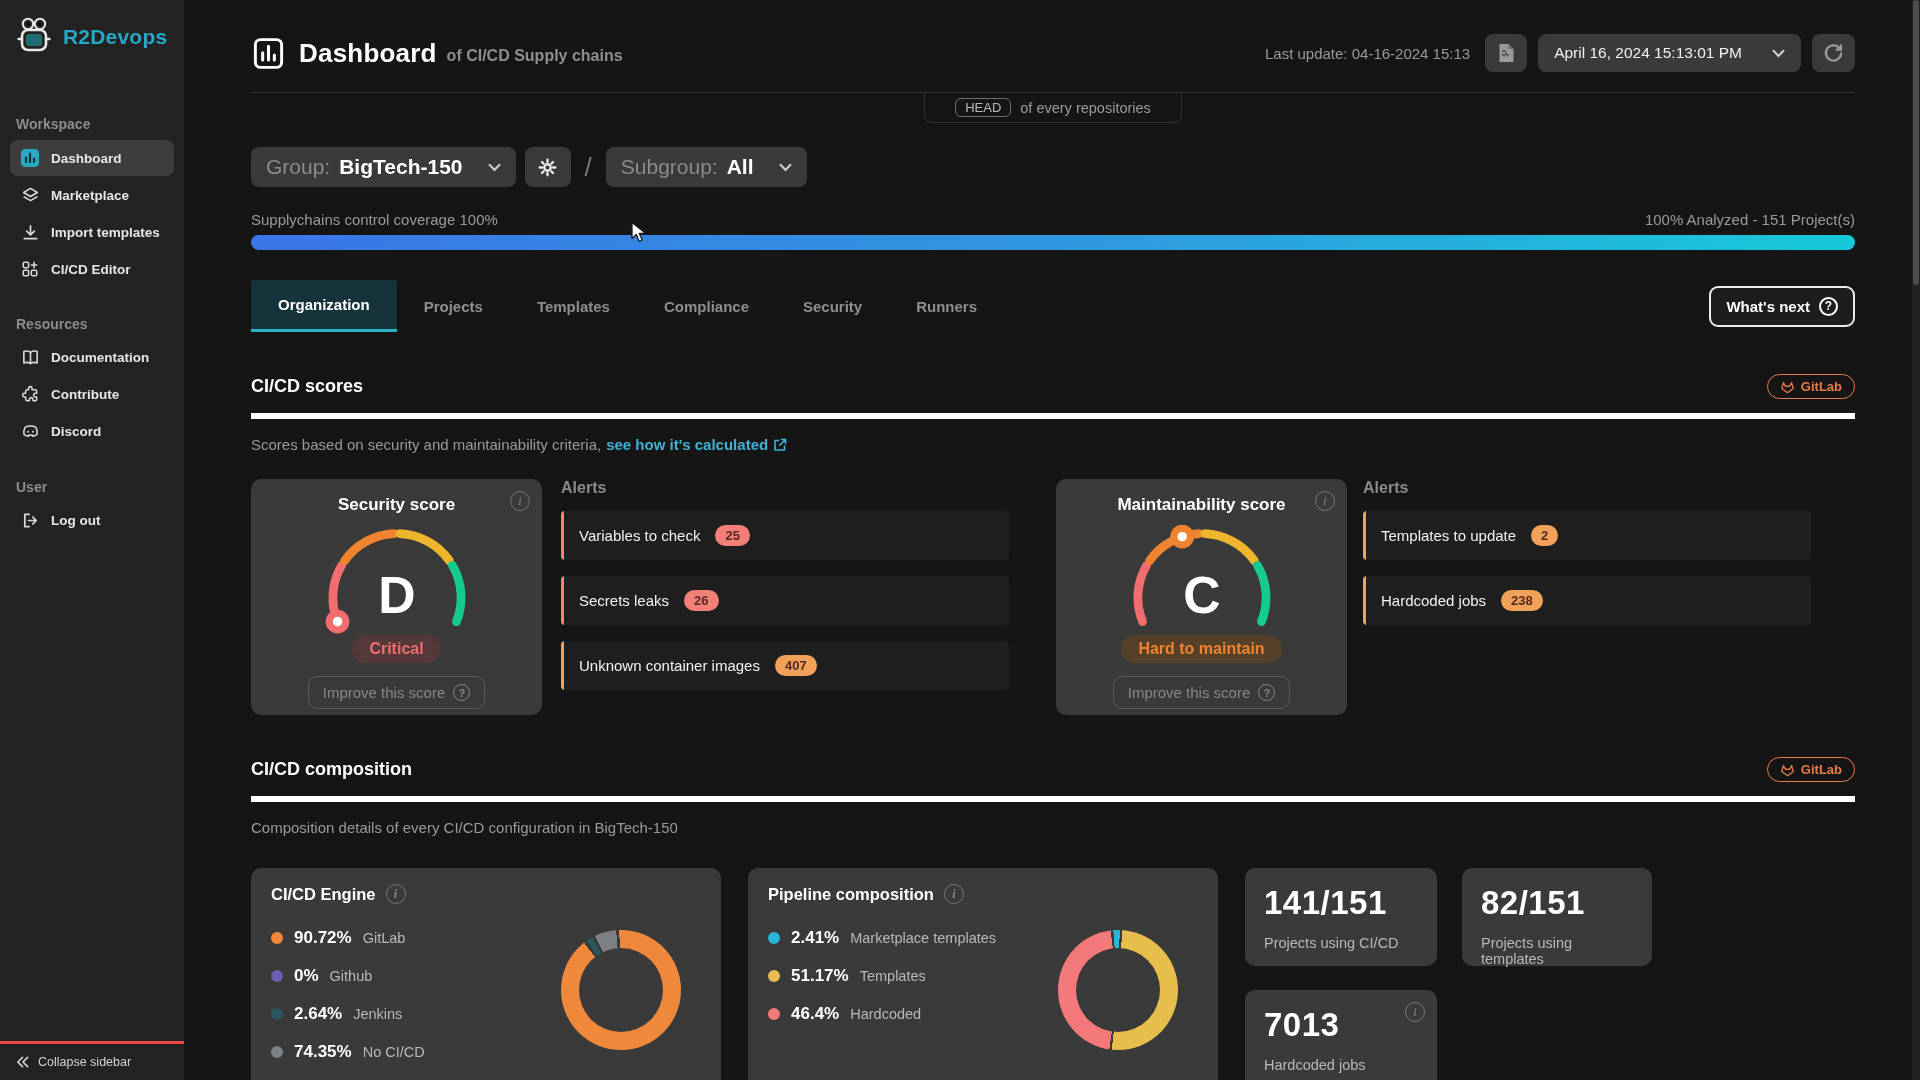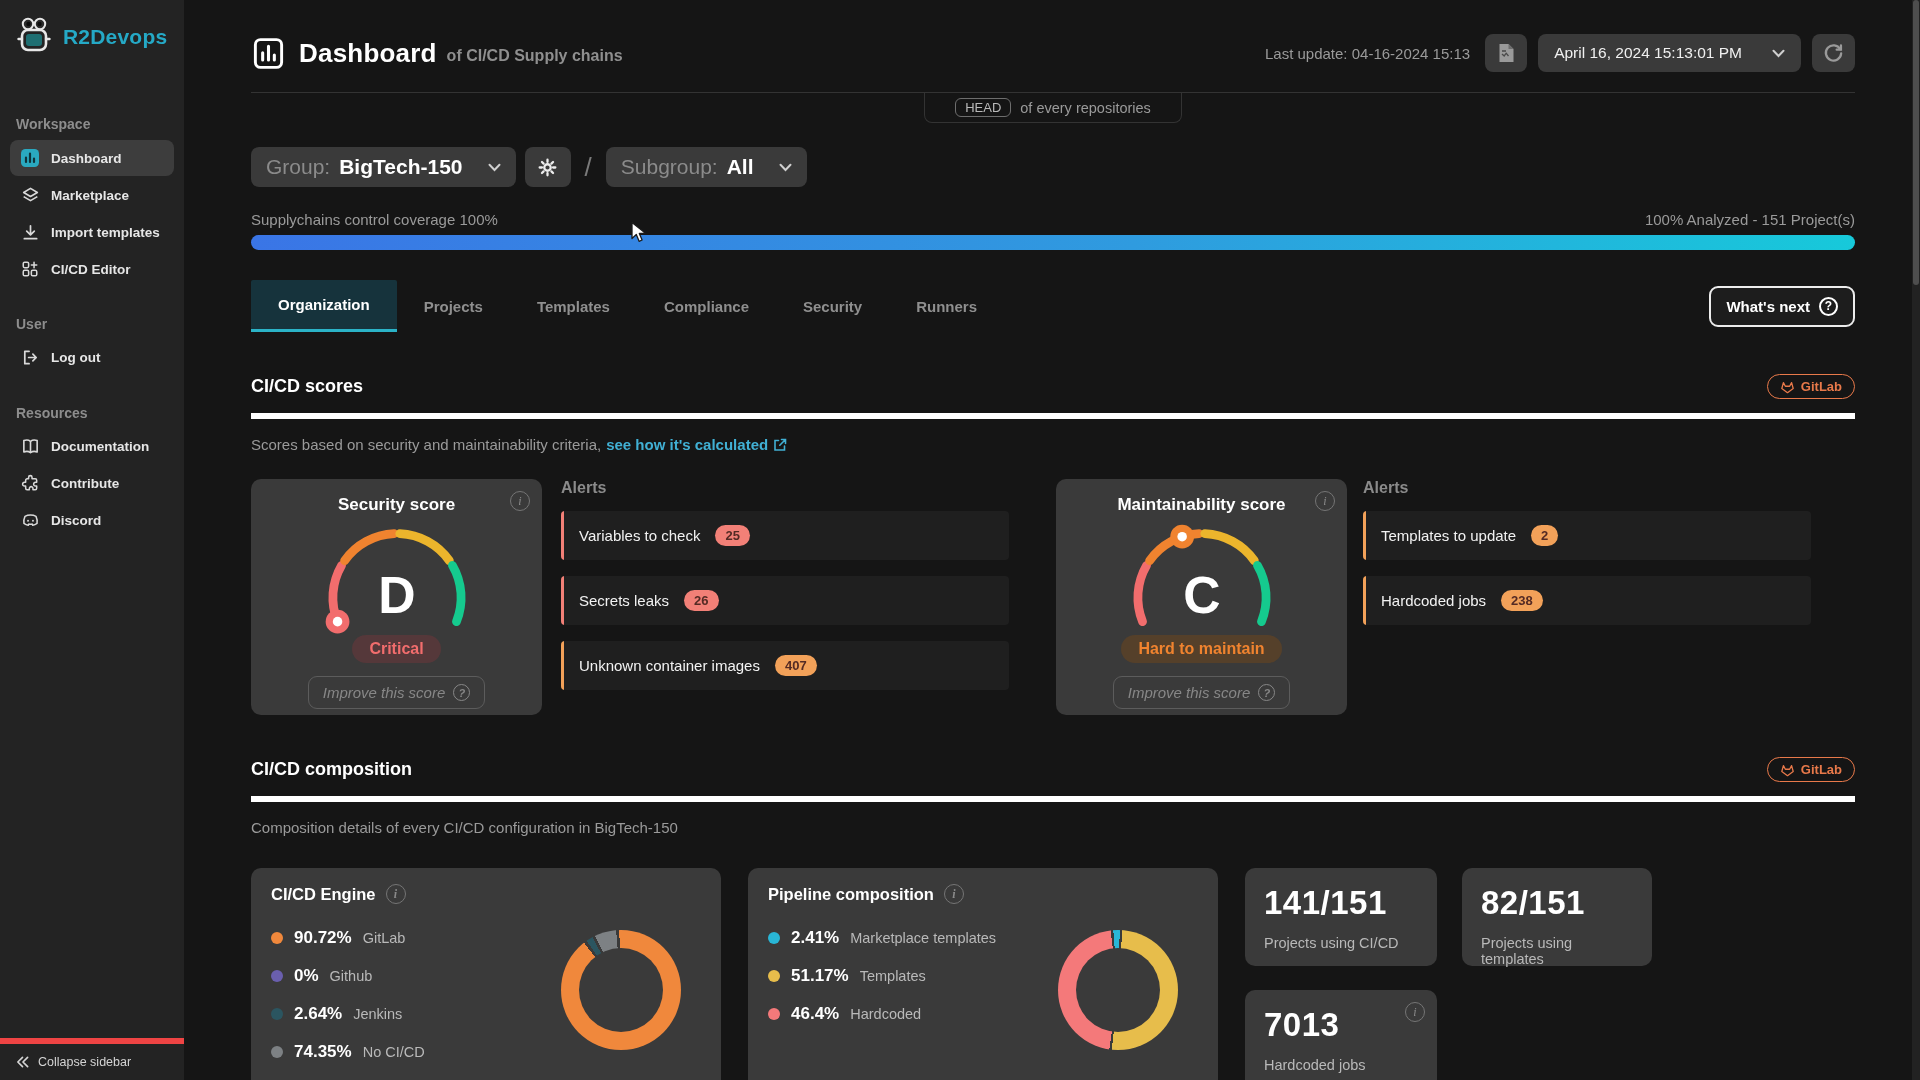--- a/index.html
+++ b/index.html
@@ -15,21 +15,21 @@
   
   .sidebar { width:184px; min-width:184px; background:#232323; position:relative; z-index:2; }
   .brand { display:flex; align-items:center; gap:9px; padding:16px 12px 10px 14px; }
   .brand-name { color:#25a9c6; font-size:21px; font-weight:700; letter-spacing:.2px; }
   .nav-section { margin-top:30px; }
   .nav-section.first { margin-top:48px; }
   .section-label { color:#8d8d8d; font-size:14px; font-weight:700; padding:0 16px; margin:0 0 8px; }
   .nav-item { display:flex; align-items:center; gap:11px; padding:8px 10px; margin:2px 10px; border-radius:8px; color:#e6e6e6; font-size:13.5px; font-weight:700; cursor:pointer; }
   .nav-item.active { background:#3d3d3d; }
   .nav-icon { width:20px; display:flex; justify-content:center; align-items:center; }
-  .collapse-bar { position:absolute; bottom:0; left:0; right:0; border-top:6px solid #ef4444; padding:11px 16px; font-size:12.5px; color:#d4d4d4; display:flex; align-items:center; gap:9px; cursor:pointer; background:#232323; }
+  .collapse-bar { position:absolute; bottom:0; left:0; right:0; border-top:3px solid #ef4444; padding:11px 16px; font-size:12.5px; color:#d4d4d4; display:flex; align-items:center; gap:9px; cursor:pointer; background:#232323; }
 
   
   main { flex:1; padding:0 65px 0 67px; position:relative; }
 
   .topbar { display:flex; align-items:center; margin-top:34px; }
   h1 { font-size:26px; margin:0 0 0 13px; color:#fff; letter-spacing:.2px; }
   .top-subtitle { color:#8f8f8f; font-size:16px; font-weight:700; margin-left:10px; position:relative; top:3px; }
   .topbar-right { margin-left:auto; display:flex; align-items:center; gap:11px; }
   .last-update { color:#9a9a9a; font-size:15px; margin-right:4px; }
   .icon-btn { background:#3a3a3a; border-radius:8px; height:38px; min-width:42px; display:flex; align-items:center; justify-content:center; padding:0 11px; cursor:pointer; }
@@ -66,21 +66,21 @@
 
   .score-row { display:flex; margin-top:26px; }
   .score-card { background:#3a3a3a; border-radius:10px; padding:12px 16px 16px; position:relative; height:236px; width:291px; }
   .score-card h3 { text-align:center; font-size:17px; margin:4px 0 0; color:#fff; }
   .info-abs { position:absolute; top:12px; right:12px; }
   .info-circle { width:20px; height:20px; border:1.5px solid #757575; border-radius:50%; color:#8a8a8a; font-size:12px; font-style:italic; font-family:"Liberation Serif", serif; display:flex; align-items:center; justify-content:center; }
   .gauge { margin:2px auto 0; }
   .status-badge { display:block; width:max-content; margin:-4px auto 0; padding:5px 17px; border-radius:16px; font-weight:700; font-size:16px; }
   .status-critical { background:#55383a; color:#f26d6d; }
   .status-hard { background:#55402a; color:#f0832f; }
-  .improve-btn { display:flex; width:max-content; margin:13px auto 0; border:1.5px solid #5c5c5c; border-radius:9px; padding:7px 14px; color:#878787; font-size:15px; gap:8px; align-items:center; cursor:pointer; background:transparent;font-style:italic; }
+  .improve-btn { display:flex; width:max-content; margin:13px auto 0; border:1.5px solid #5c5c5c; border-radius:9px; padding:7px 14px; color:#878787; font-size:15px; gap:8px; align-items:center; cursor:pointer; background:transparent; }
   .q-circle-gray { width:17px; height:17px; border:1.5px solid #878787; border-radius:50%; font-size:11px; display:flex; align-items:center; justify-content:center; font-weight:700; color:#878787; }
 
   .alerts-col { width:448px; margin-left:19px; }
   .alerts-col.second { margin-left:16px; }
   .maint-card { margin-left:47px; }
   .alerts-head { color:#8a8a8a; font-weight:700; font-size:16px; margin:0 0 14px; }
   .alert-row { background:#1f1f1f; border-radius:4px; height:49px; display:flex; align-items:center; padding:0 18px; gap:15px; margin-bottom:16px; position:relative; overflow:hidden; cursor:pointer; }
   .alert-row::before { content:''; position:absolute; left:0; top:0; bottom:0; width:3px; }
   .alert-row.accent-salmon::before { background:#f28077; }
   .alert-row.accent-orange::before { background:#f2a159; }
@@ -165,33 +165,20 @@
             <rect x="2.5" y="11.5" width="6" height="6" rx="1.5"></rect>
             <rect x="11.5" y="11.5" width="6" height="6" rx="1.5"></rect>
             <path d="M14.5 2.5v6M11.5 5.5h6" stroke-linecap="round"></path>
           </svg>
       </span>
       <span>CI/CD Editor</span>
     </div>
   </div>
 
   <div class="nav-section">
-    <p class="section-label">User</p>
-    <div class="nav-item">
-      <span class="nav-icon">
-        <svg width="19" height="19" viewBox="0 0 20 20" fill="none" stroke="#d9d9d9" stroke-width="1.8" stroke-linecap="round" stroke-linejoin="round">
-            <path d="M8.5 3.5H4v13h4.5"></path>
-            <path d="M12.5 6.5 16 10l-3.5 3.5M16 10H8"></path>
-          </svg>
-      </span>
-      <span>Log out</span>
-    </div>
-  </div>
-
-  <div class="nav-section">
     <p class="section-label">Resources</p>
     <div class="nav-item">
       <span class="nav-icon">
         <svg width="19" height="19" viewBox="0 0 20 20" fill="none" stroke="#d9d9d9" stroke-width="1.7" stroke-linejoin="round">
             <path d="M10 4.5C8 3 5 3 3 3.8v12c2-.8 5-.8 7 .7 2-1.5 5-1.5 7-.7v-12C15 3 12 3 10 4.5Z"></path>
             <path d="M10 4.5v12"></path>
           </svg>
       </span>
       <span>Documentation</span>
     </div>
@@ -205,20 +192,33 @@
     </div>
     <div class="nav-item">
       <span class="nav-icon">
         <svg width="19" height="19" viewBox="0 0 20 20" fill="none" stroke="#d9d9d9" stroke-width="1.6" stroke-linejoin="round">
             <path d="M4.2 5.6C6 4.6 8 4.2 10 4.2s4 .4 5.8 1.4c1.1 2.4 1.5 4.9 1.1 7.4-1.5 1.1-3 1.8-4.5 2.1l-.6-1.3c-1.2.3-2.4.3-3.6 0l-.6 1.3c-1.5-.3-3-1-4.5-2.1-.4-2.5 0-5 1.1-7.4Z"></path>
             <circle cx="7.4" cy="10.3" r="1" fill="#d9d9d9" stroke="none"></circle>
             <circle cx="12.6" cy="10.3" r="1" fill="#d9d9d9" stroke="none"></circle>
           </svg>
       </span>
       <span>Discord</span>
+    </div>
+  </div>
+
+  <div class="nav-section">
+    <p class="section-label">User</p>
+    <div class="nav-item">
+      <span class="nav-icon">
+        <svg width="19" height="19" viewBox="0 0 20 20" fill="none" stroke="#d9d9d9" stroke-width="1.8" stroke-linecap="round" stroke-linejoin="round">
+            <path d="M8.5 3.5H4v13h4.5"></path>
+            <path d="M12.5 6.5 16 10l-3.5 3.5M16 10H8"></path>
+          </svg>
+      </span>
+      <span>Log out</span>
     </div>
   </div>
 
   <div class="collapse-bar">
     <span>
       <svg width="13" height="12" viewBox="0 0 14 12" fill="none" stroke="#d4d4d4" stroke-width="1.8" stroke-linecap="round" stroke-linejoin="round">
           <path d="M7 1 2 6l5 5M12.5 1l-5 5 5 5"></path>
         </svg>
     </span>
     <span>Collapse sidebar</span>

